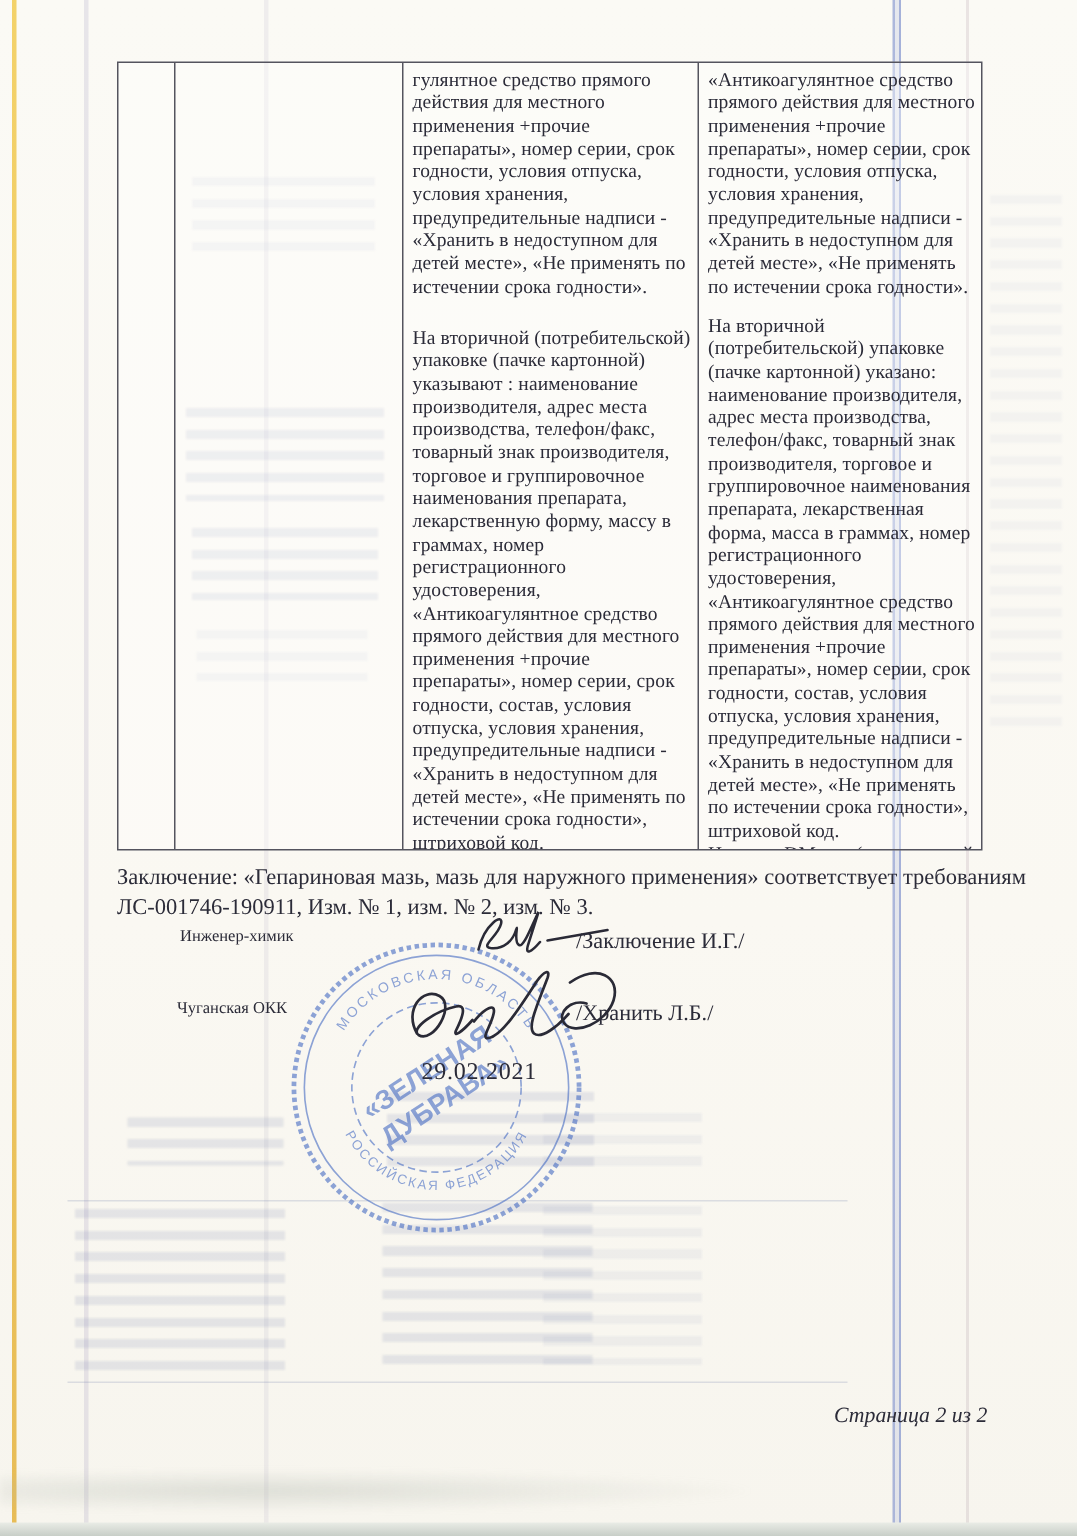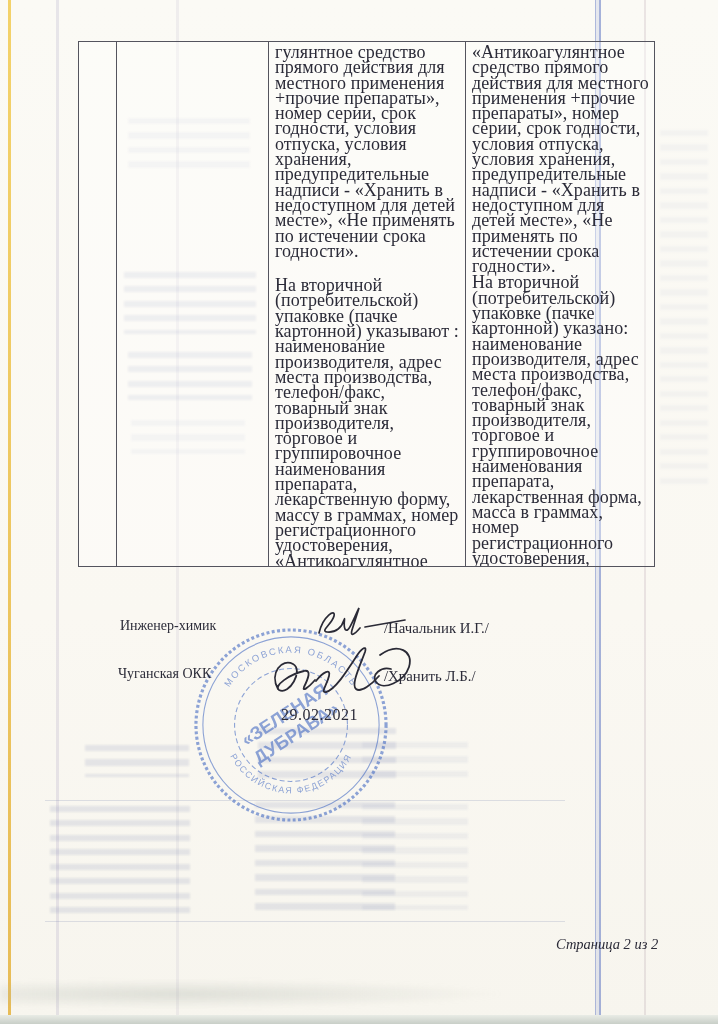--- a/index.html
+++ b/index.html
@@ -25,27 +25,27 @@
   .bleed.lighter{opacity:.55;}
   .bleed-rule{position:absolute;height:1px;background:rgba(130,142,180,.25);filter:blur(.4px);}
   
   .doc-table{
     position:absolute;left:78px;top:41px;width:577px;height:526px;
     border:1px solid #54545e; display:grid; grid-template-columns:37px 152px 197px 189px;
     background:rgba(255,255,255,.35); box-sizing:border-box;
   }
   .doc-table .cell{border-left:1px solid #54545e;overflow:hidden;position:relative;box-sizing:border-box;}
   .doc-table .cell:first-child{border-left:none;}
-  .cell-text{padding:3px 4px 0 6px;font-size:18px;line-height:15.3px;letter-spacing:.1px;color:#2b2b38;}
+  .cell-text{padding:3px 4px 0 6px;font-size:13px;line-height:15.3px;letter-spacing:.1px;color:#2b2b38;}
   .cell-text p{margin:0;}
   .cell-text p.gap{margin-top:19px;}
-  .cell-text p.gap-sm{margin-top:1px;}
+  .cell-text p.gap-sm{margin-top:11px;}
   
   .conclusion{position:absolute;left:78px;top:575px;width:640px;font-size:15px;line-height:20px;color:#2b2b38;}
-  .sig-role{position:absolute;font-size:14px;color:#2b2b38;}
+  .sig-role{position:absolute;font-size:11px;color:#2b2b38;}
   .sig-name{position:absolute;font-size:14.8px;color:#2b2b38;}
   .date{position:absolute;left:281px;top:706px;font-size:16px;letter-spacing:.5px;color:#2b2b38;}
   .footer{position:absolute;left:556px;top:936px;font-size:14.5px;color:#2b2b38;font-style:italic;}
   .sig-svg{position:absolute;pointer-events:none;}
   .stamp{position:absolute;left:192px;top:626px;width:198px;height:198px;opacity:.62;filter:blur(.35px);pointer-events:none;}
   .stamp text{font-family:"Liberation Sans","DejaVu Sans",sans-serif;}
 </style>
 </head>
 <body>
 
@@ -85,20 +85,21 @@
     </div>
     <div class="cell">
       <div class="cell-text">
         <p>«Антикоагулянтное средство прямого действия для местного применения +прочие препараты», номер серии, срок годности, условия отпуска, условия хранения, предупредительные надписи - «Хранить в недоступном для детей месте», «Не применять по истечении срока годности».</p>
         <p class="gap-sm">На вторичной (потребительской) упаковке (пачке картонной) указано: наименование производителя, адрес места производства, телефон/факс, товарный знак  производителя, торговое и группировочное наименования препарата, лекарственная форма,  масса в граммах, номер регистрационного удостоверения,  «Антикоагулянтное средство прямого действия для местного применения +прочие препараты»,  номер серии, срок годности, состав, условия отпуска, условия хранения, предупредительные надписи - «Хранить в недоступном для детей месте», «Не применять по истечении срока годности», штриховой код.</p>
         <p>Нанесен DM-код (контрольный идентификационный знак, двухмерный штриховой код), серийный номер, GTIN.</p>
       </div>
     </div>
   </div>
 
+  <div class="conclusion">Заключение: «Гепариновая мазь, мазь для наружного применения» соответствует требованиям ЛС-001746-190911, Изм. № 1, изм. № 2, изм. № 3.</div>
 
   <svg class="stamp" viewBox="0 0 200 200">
     <g fill="none" stroke="#4a6fc4">
       <circle cx="100" cy="100" r="96" stroke-width="3.2" stroke-dasharray="3 2.4"></circle>
       <circle cx="100" cy="100" r="89" stroke-width="1.1"></circle>
       <circle cx="100" cy="100" r="57" stroke-width="1.1" stroke-dasharray="5 3"></circle>
     </g>
     <defs>
       <path id="arcTop" d="M 27,100 A 73,73 0 1 1 173,100"></path>
       <path id="arcBottom" d="M 31,100 A 69,69 0 0 0 169,100"></path>
@@ -114,21 +115,21 @@
         <text x="100" y="94">«ЗЕЛЕНАЯ</text>
         <text x="100" y="116">ДУБРАВА»</text>
       </g>
     </g>
   </svg>
 
   <div class="sig-role" style="left:120px;top:618px">Инженер-химик</div>
   <svg class="sig-svg" style="left:315px;top:603px" width="122" height="40" viewBox="0 0 122 40">
     <path d="M4,30 C8,13 21,5 19,13 C17,21 5,28 12,29 C21,30 27,24 29,17 C31,11 27,25 31,27 C34,29 39,15 44,5 L37,27 C35,34 39,32 45,25 M50,24 L90,17" fill="none" stroke="#2a2a36" stroke-width="1.7" stroke-linecap="round"></path>
   </svg>
-  <div class="sig-name" style="left:384px;top:620px">/Начальник И.Г./</div>
+  <div class="sig-name" style="left:384px;top:620px">/Заключение И.Г./</div>
 
   <div class="sig-role" style="left:118px;top:666px">Чуганская ОКК</div>
   <svg class="sig-svg" style="left:268px;top:641px" width="152" height="62" viewBox="0 0 152 62">
     <g fill="none" stroke="#2a2a36" stroke-width="1.8" stroke-linecap="round">
       <path d="M10,48 C1,32 14,17 25,23 C36,29 21,55 11,49 C5,45 22,33 36,30 C44,28 40,38 36,46 C34,51 40,47 47,39"></path>
       <path d="M48,40 C55,31 63,27 61,35 C59,44 52,52 58,51 C67,49 79,30 90,13 C95,6 99,5 97,11 C91,27 83,44 88,48 C93,52 104,43 111,35"></path>
       <path d="M112,14 C130,1 146,10 141,26 C136,41 115,50 108,41 C103,34 113,25 123,28"></path>
     </g>
   </svg>
   <div class="sig-name" style="left:384px;top:668px">/Хранить Л.Б./</div>

